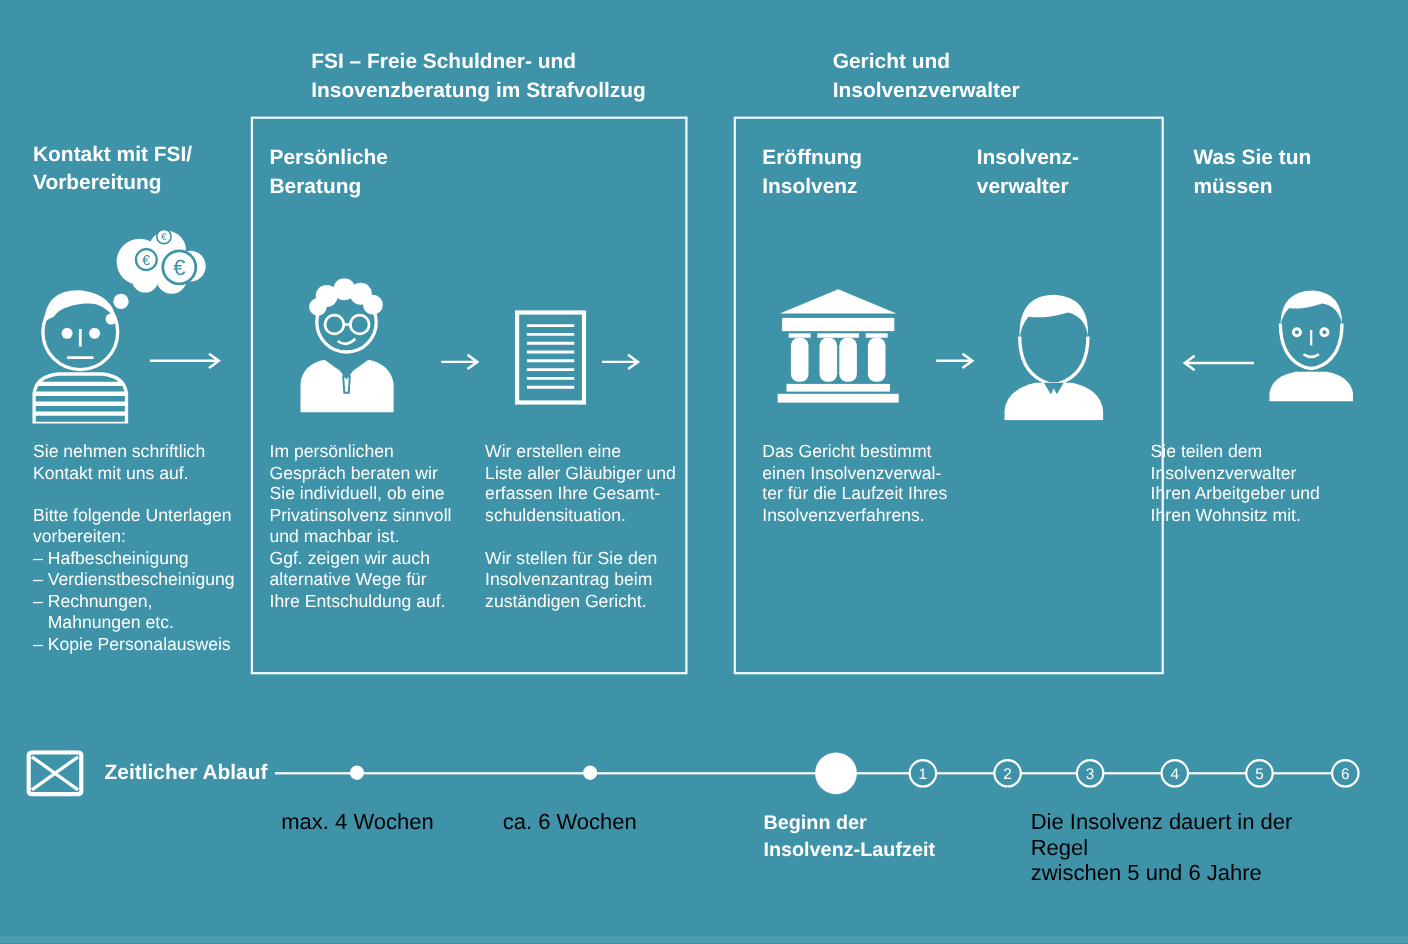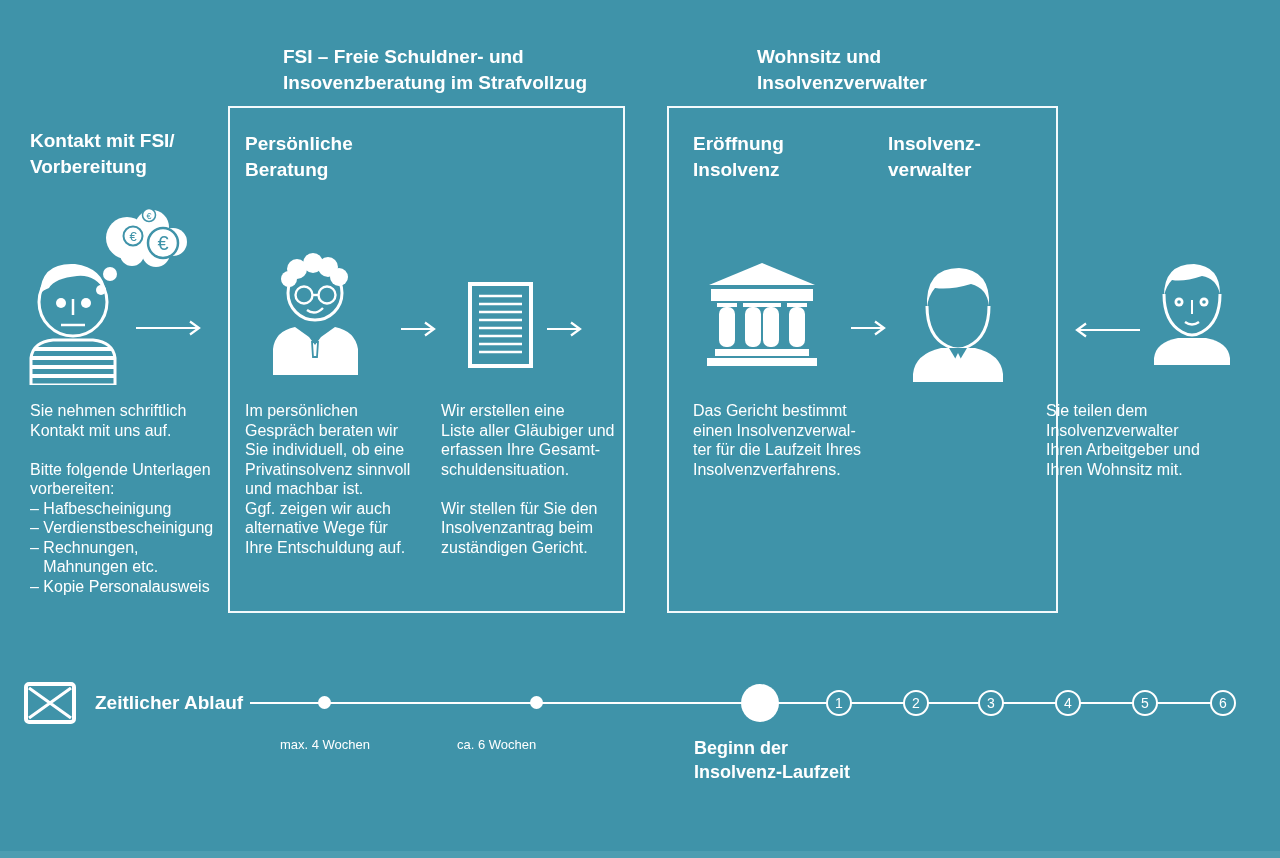--- a/index.html
+++ b/index.html
@@ -3,21 +3,21 @@
 <meta charset="utf-8">
 <style>
   html,body{margin:0;padding:0;background:#2e7489;}
   .canvas{position:relative;width:1280px;height:858px;background:#3f93a9;
           font-family:"Liberation Sans",sans-serif;overflow:hidden;}
   .abs{position:absolute;}
   .h1{font-size:19px;font-weight:bold;color:#ffffff;line-height:26px;white-space:pre-wrap;}
   .bodytxt{font-size:16px;color:#ffffff;line-height:19.5px;white-space:pre-wrap;}
   .box{border:2px solid #f4fafc;box-sizing:border-box;}
   .tl-title{font-size:19px;font-weight:bold;color:#ffffff;}
-  .tl-label{font-size:13px;color:#ffffff;white-space:pre-wrap;}
+  .tl-label{font-size:20px;color:#000000;white-space:pre-wrap;}
   .tl-label-strong{font-size:18px;font-weight:bold;color:#ffffff;line-height:24px;white-space:pre-wrap;}
   .tl-line{background:#ffffff;height:2px;}
   .tl-dot{width:13px;height:13px;border-radius:50%;background:#ffffff;}
   .tl-bigdot{width:38px;height:38px;border-radius:50%;background:#ffffff;}
   .tl-num{width:26px;height:26px;border:2px solid #ffffff;border-radius:50%;
           background:#3f93a9;color:#ffffff;font-size:14px;box-sizing:border-box;
           display:flex;align-items:center;justify-content:center;}
   .strip{background:#4d9db1;}
 </style>
 </head>
@@ -139,21 +139,21 @@
 Ihre Entschuldung auf.</div>
   <div class="abs bodytxt" style="left:441px;top:401px;width:190px">Wir erstellen eine
 Liste aller Gläubiger und
 erfassen Ihre Gesamt-
 schuldensituation.
 
 Wir stellen für Sie den
 Insolvenzantrag beim
 zuständigen Gericht.</div>
 
-  <div class="abs h1" style="left:757px;top:44px;width:300px">Wohnsitz und
+  <div class="abs h1" style="left:757px;top:44px;width:300px">Gericht und
 Insolvenzverwalter</div>
 
   <div class="abs box" style="left:667px;top:106px;width:391px;height:507px"></div>
 
   <div class="abs h1" style="left:693px;top:131px;width:160px">Eröffnung
 Insolvenz</div>
   <div class="abs h1" style="left:888px;top:131px;width:160px">Insolvenz-
 verwalter</div>
 
   <svg class="abs" style="left:703px;top:261px" width="118" height="106" viewBox="0 0 118 106">
@@ -183,20 +183,22 @@
     <path d="M 0,120 L 0,112 Q 2,92 28,86 L 62,86 Q 88,92 90,112 L 90,120 Z" fill="#ffffff"></path>
     <polygon points="36,86 45,101 54,86" fill="#3f93a9"></polygon>
     <polygon points="45,91 51,103 45,120 39,103" fill="#ffffff"></polygon>
   </svg>
 
   <div class="abs bodytxt" style="left:693px;top:401px;width:180px">Das Gericht bestimmt
 einen Insolvenzverwal-
 ter für die Laufzeit Ihres
 Insolvenzverfahrens.</div>
 
+  <div class="abs h1" style="left:1085px;top:131px;width:170px">Was Sie tun
+müssen</div>
 
   <svg class="abs" style="left:1070px;top:322px" width="70" height="16" viewBox="0 0 70 16">
     <path d="M70,8 H8 M16,1.5 L7,8 L16,14.5" stroke="#ffffff" stroke-width="2.2" fill="none"></path>
   </svg>
 
   <svg class="abs" style="left:1152px;top:260px" width="80" height="105" viewBox="0 0 80 105">
     <path d="M 12,36 Q 12,4 42,4 Q 68,6 68,34 Q 64,18 50,16 Q 32,22 20,20 Q 14,26 12,36 Z" fill="#ffffff"></path>
     <path d="M 12,34 Q 12,62 30,72 Q 40,78 50,72 Q 68,62 68,34" fill="none" stroke="#ffffff" stroke-width="3"></path>
     <circle cx="27" cy="42" r="4.5" fill="#ffffff"></circle>
       <circle cx="52" cy="42" r="4.5" fill="#ffffff"></circle>
@@ -229,16 +231,18 @@
   <div class="abs tl-num" style="left:903px;top:690px">2</div>
   <div class="abs tl-num" style="left:978px;top:690px">3</div>
   <div class="abs tl-num" style="left:1055px;top:690px">4</div>
   <div class="abs tl-num" style="left:1132px;top:690px">5</div>
   <div class="abs tl-num" style="left:1210px;top:690px">6</div>
 
   <div class="abs tl-label" style="left:245px;top:737px;width:160px;text-align:center">max. 4 Wochen</div>
   <div class="abs tl-label" style="left:457px;top:737px;width:160px;">ca. 6 Wochen</div>
   <div class="abs tl-label-strong" style="left:694px;top:736px;width:200px">Beginn der
 Insolvenz-Laufzeit</div>
+  <div class="abs tl-label" style="left:937px;top:737px;width:260px;line-height:23px">Die Insolvenz dauert in der Regel
+zwischen 5 und 6 Jahre</div>
 
   <div class="abs strip" style="left:0;top:851px;width:1280px;height:7px"></div>
 
 </div>
 
 </body></html>

